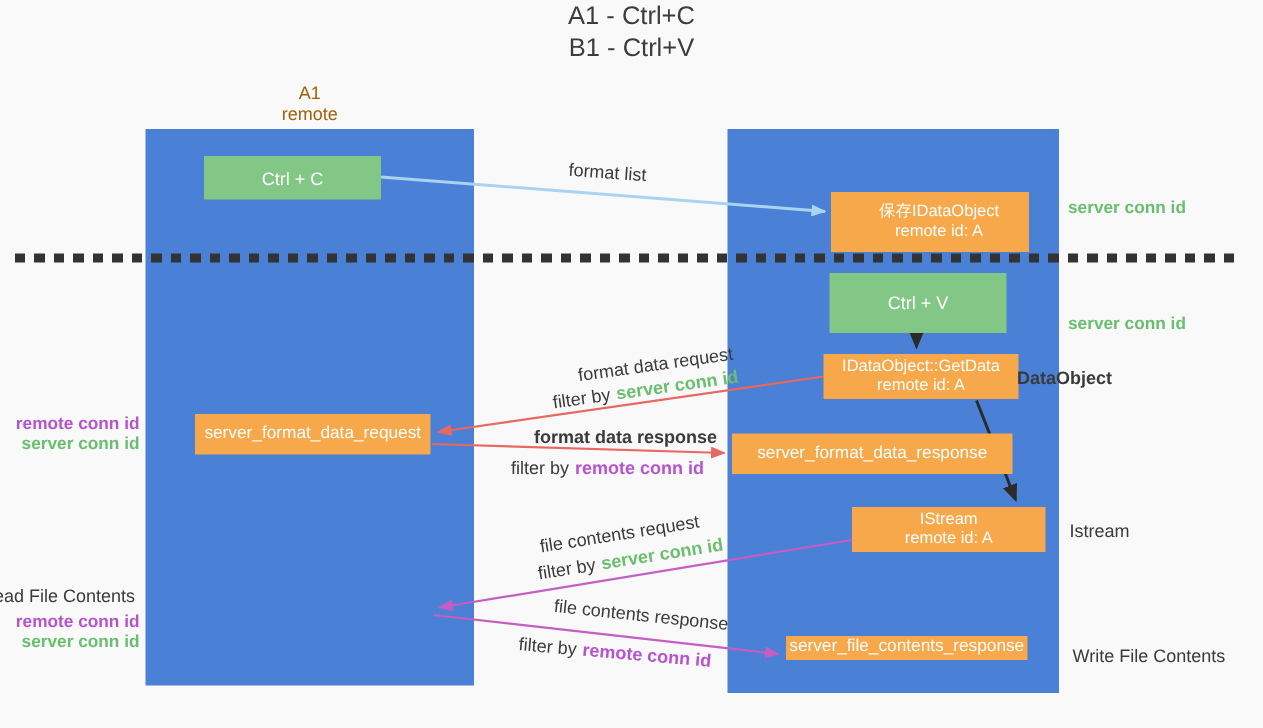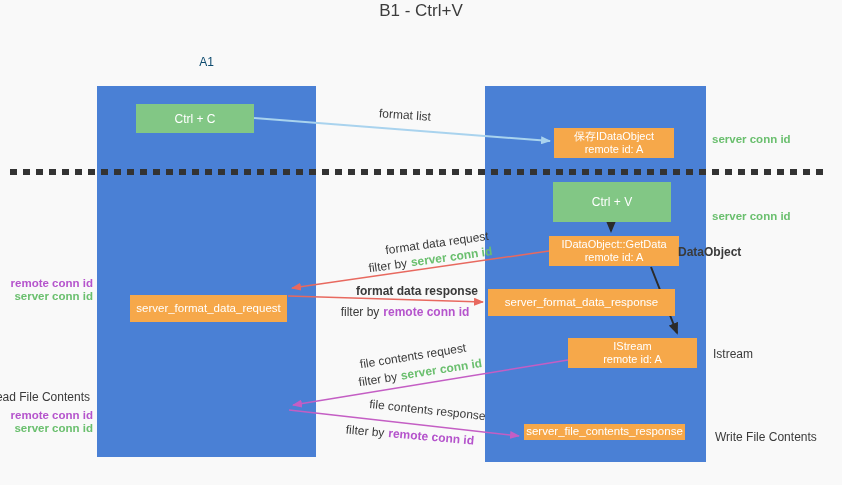--- a/index.html
+++ b/index.html
@@ -5,21 +5,21 @@
   html,body { margin:0; padding:0; background:#f9f9f9; }
   .canvas {
     position:relative; width:842px; height:485px; background:#f9f9f9;
     font-family:"Liberation Sans", sans-serif; overflow:hidden;
   }
   .title {
     position:absolute; left:0; top:8; width:842px; text-align:center;
     font-size:17px; line-height:21px; color:#3c3c3c;
   }
   .col-header {
-    position:absolute; text-align:center; font-size:12px; line-height:14px; color:#0c4a6e;
+    position:absolute; text-align:center; font-size:12px; line-height:14px; color:#a16207;
   }
   .column { position:absolute; background:#4a80d5; }
   .divider {
     position:absolute; left:10px; top:169px; width:818px; height:6px;
     background:repeating-linear-gradient(90deg,#333 0 7px,transparent 7px 13px);
   }
   .node {
     position:absolute; display:flex; flex-direction:column; align-items:center;
     justify-content:center; color:#ffffff; text-align:center; white-space:nowrap;
   }
@@ -35,25 +35,27 @@
   .lbl-purple { color:#b554cc; font-weight:bold; }
   .fb-prefix { font-weight:normal; color:#3a3a3a; margin-right:4px; }
   svg.arrows { position:absolute; left:0; top:0; pointer-events:none; }
 </style>
 </head>
 <body>
 
 <div class="canvas">
 
   <div class="title">
+    <div>A1 - Ctrl+C</div>
     <div>B1 - Ctrl+V</div>
   </div>
 
   <div class="col-header" style="left:97px; top:55px; width:219px;">
     <div>A1</div>
+    <div>remote</div>
   </div>
 
   <div class="column" style="left:97px; top:86px; width:219px; height:371px;"></div>
   <div class="column" style="left:485px; top:86px; width:221px; height:376px;"></div>
 
   <div class="divider"></div>
 
   <svg class="arrows" width="842" height="485" viewBox="0 0 842 485">
     <defs>
       <marker id="ah-blue" markerUnits="userSpaceOnUse" markerWidth="10" markerHeight="8" refX="9" refY="4" orient="auto">
@@ -75,35 +77,35 @@
     <line x1="549" y1="251" x2="292" y2="288" stroke="#e8695f" stroke-width="1.5" marker-end="url(#ah-red)"></line>
     <line x1="288" y1="296" x2="483" y2="302" stroke="#e8695f" stroke-width="1.5" marker-end="url(#ah-red)"></line>
     <line x1="568" y1="360" x2="293" y2="405" stroke="#c45ec4" stroke-width="1.5" marker-end="url(#ah-mag)"></line>
     <line x1="289" y1="410" x2="519" y2="436" stroke="#c45ec4" stroke-width="1.5" marker-end="url(#ah-mag)"></line>
   </svg>
 
   <div class="node green" style="left:136px; top:104px; width:118px; height:29px;">
     <span>Ctrl + C</span>
   </div>
 
-  <div class="node orange" style="left:554px; top:128px; width:120px; height:30px; font-size:11px;">
+  <div class="node orange" style="left:554px; top:128px; width:120px; height:40px; font-size:11px;padding-left:12px;">
     <span>保存IDataObject</span>
     <span>remote id: A</span>
   </div>
 
   <div class="node green" style="left:553px; top:182px; width:118px; height:40px;">
     <span>Ctrl + V</span>
   </div>
 
   <div class="node orange" style="left:549px; top:236px; width:130px; height:30px; font-size:11px;">
     <span>IDataObject::GetData</span>
     <span>remote id: A</span>
   </div>
 
-  <div class="node orange" style="left:130px; top:276px; width:157px; height:27px;margin-top:19px;">
+  <div class="node orange" style="left:130px; top:276px; width:157px; height:27px;">
     <span>server_format_data_request</span>
   </div>
 
   <div class="node orange" style="left:488px; top:289px; width:187px; height:27px;">
     <span>server_format_data_response</span>
   </div>
 
   <div class="node orange" style="left:568px; top:338px; width:129px; height:30px; font-size:11px;">
     <span>IStream</span>
     <span>remote id: A</span>

